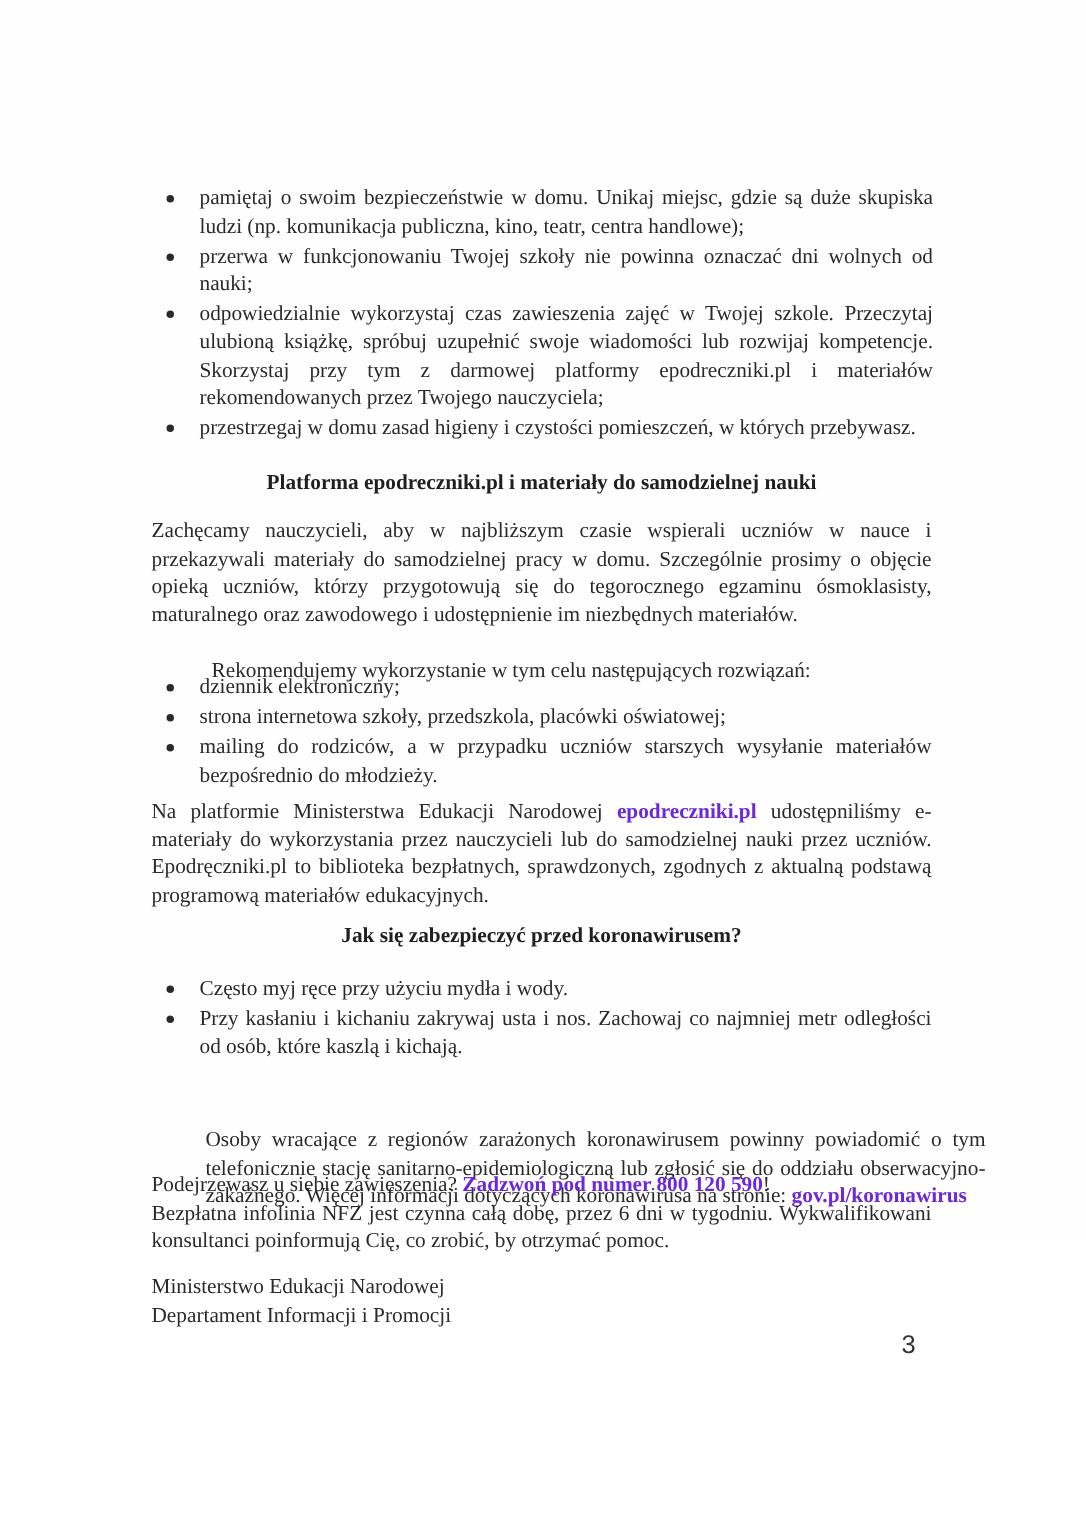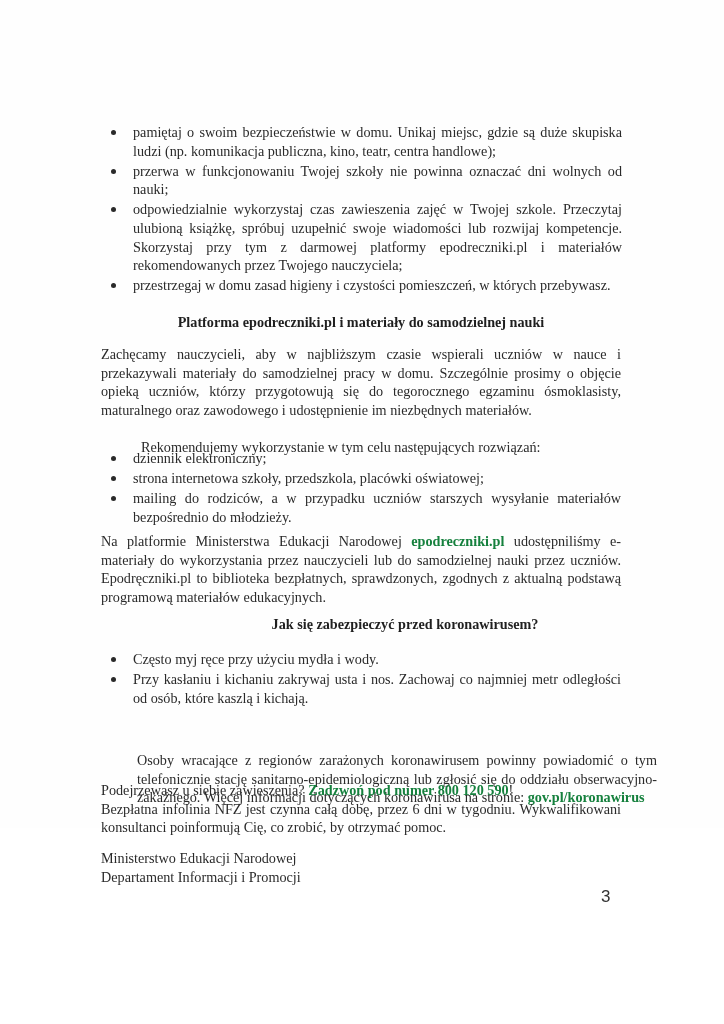--- a/index.html
+++ b/index.html
@@ -11,21 +11,21 @@
   }
   .block { position: absolute; left: 101px; width: 520px; }
   .just { text-align: justify; text-align-last: left; }
   ul.bl { list-style: none; margin: 0; padding: 0; }
   ul.bl li { position: relative; padding-left: 32px; margin: 0 0 1.5px 0; }
   ul.bl li .dot {
     position: absolute; left: 10px; top: 7px; width: 5px; height: 5px; border-radius: 50%; background: #2a2a2a;
   }
   .h { font-weight: bold; color: #1f1f1f; text-align: center; }
   p { margin: 0; }
-  b { color: #15803d; }
+  b { color: #6d28d9; }
   .pagenum {
     position: absolute; left: 601px; top: 888px; font-family: "Liberation Sans", "DejaVu Sans", sans-serif;
     font-size: 17px; color: #333;
   }
 </style>
 </head>
 <body>
 
 <div class="page">
 
@@ -50,21 +50,21 @@
       <li><span class="dot"></span><span>dziennik elektroniczny;</span></li>
       <li><span class="dot"></span><span>strona internetowa szkoły, przedszkola, placówki oświatowej;</span></li>
       <li><span class="dot"></span><span>mailing do rodziców, a w przypadku uczniów starszych wysyłanie materiałów bezpośrednio do młodzieży.</span></li>
     </ul>
   </div>
 
   <div class="block just" style="top:532px;">
     <p><span>Na platformie Ministerstwa Edukacji Narodowej </span><b>epodreczniki.pl</b><span> udostępniliśmy e-materiały do wykorzystania przez nauczycieli lub do samodzielnej nauki przez uczniów. Epodręczniki.pl to biblioteka bezpłatnych, sprawdzonych, zgodnych z aktualną podstawą programową materiałów edukacyjnych.</span></p>
   </div>
 
-  <div class="block h" style="top:615px;margin-left:44px;">Jak się zabezpieczyć przed koronawirusem?</div>
+  <div class="block h" style="top:615px;">Jak się zabezpieczyć przed koronawirusem?</div>
 
   <div class="block just" style="top:650px;">
     <ul class="bl">
       <li><span class="dot"></span><span>Często myj ręce przy użyciu mydła i wody.</span></li>
       <li><span class="dot"></span><span>Przy kasłaniu i kichaniu zakrywaj usta i nos. Zachowaj co najmniej metr odległości od osób, które kaszlą i kichają.</span></li>
     </ul>
   </div>
 
   <div class="block just" style="top:751px;margin-left:36px;">
     <p><span>Osoby wracające z regionów zarażonych koronawirusem powinny powiadomić o tym telefonicznie stację sanitarno-epidemiologiczną lub zgłosić się do oddziału obserwacyjno-zakaźnego. Więcej informacji dotyczących koronawirusa na stronie: </span><b>gov.pl/koronawirus</b></p>

